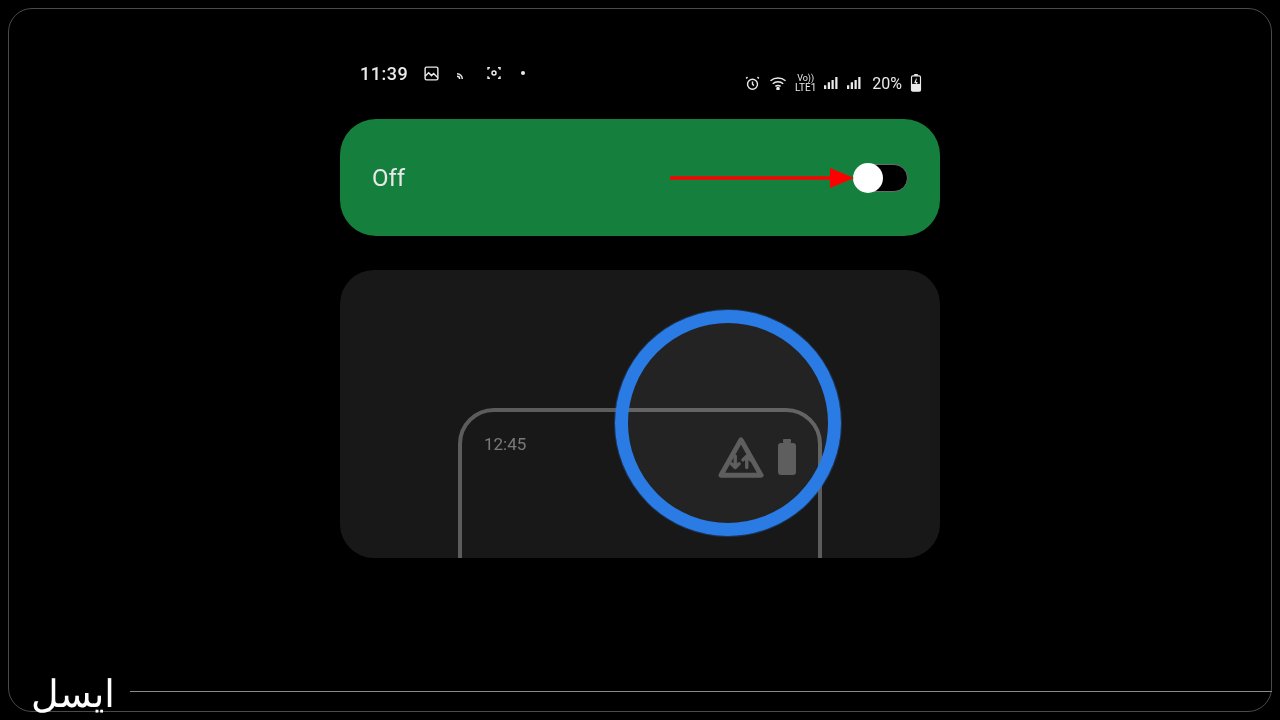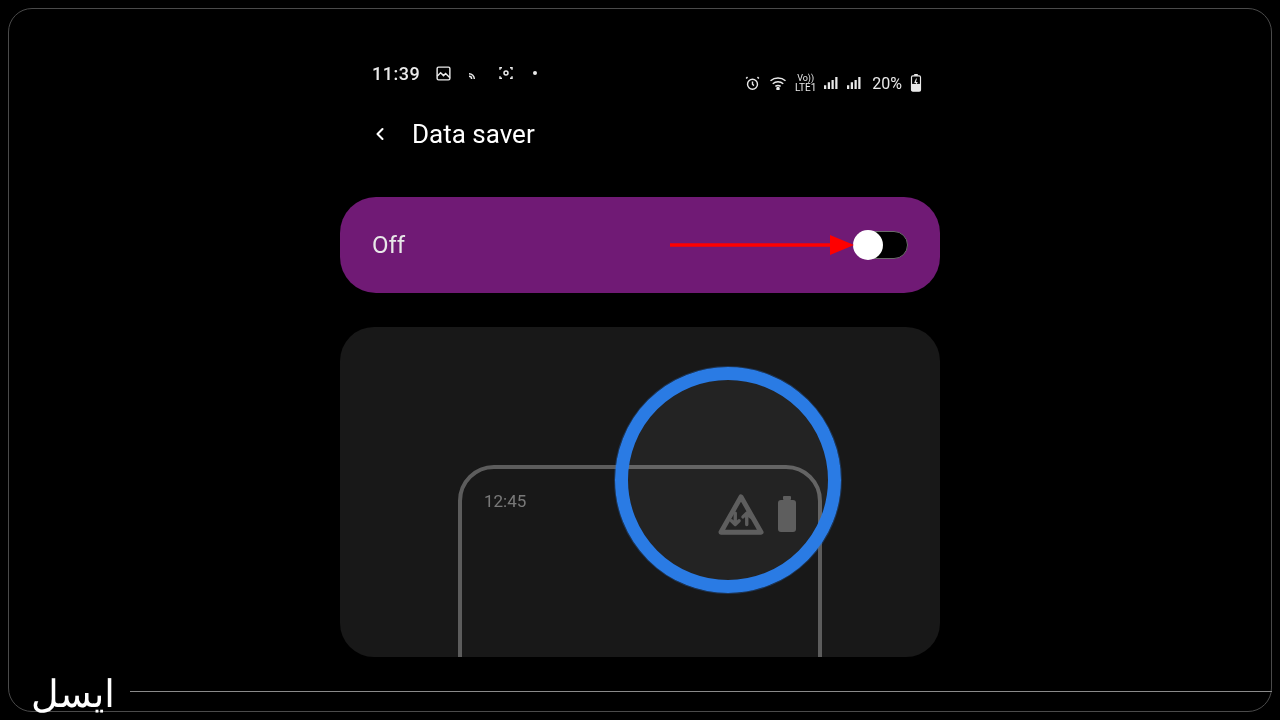--- a/index.html
+++ b/index.html
@@ -34,21 +34,20 @@
     padding: 0 18px 0 20px;
     height: 36px;
     font-size: 18px;
     color: #eaeaea;
     margin-bottom: 28px;
   }
   .status-left {
     display: flex;
     align-items: center;
     gap: 15px;
-    margin-left: 12px;
   }
   .status-time { font-weight: 500; letter-spacing: 0.5px; }
   .status-right {
     display: flex;
     align-items: center;
     gap: 8px;
     font-size: 15px;
     margin-top: 20px;
   }
   .mini-icon { display: inline-flex; align-items: center; }
@@ -66,23 +65,23 @@
   .back-btn {
     width: 20px;
     height: 20px;
     color: #fff;
   }
   .header-title {
     font-size: 26px;
     font-weight: 400;
   }
   .toggle-card {
-    background: #701a75;
+    background: #15803d;
     border-radius: 36px;
-    height: 96px;
+    height: 117px;
     display: flex;
     align-items: center;
     justify-content: space-between;
     padding: 0 32px;
     margin-bottom: 34px;
     position: relative;
     margin-top: 20px;
   }
   .toggle-label {
     font-size: 24px;
@@ -108,21 +107,21 @@
   .annotation-arrow {
     position: absolute;
     left: 330px;
     top: 50%;
     transform: translateY(-50%);
     pointer-events: none;
   }
   .illustration-card {
     background: #181818;
     border-radius: 34px;
-    height: 330px;
+    height: 288px;
     position: relative;
     overflow: hidden;
   }
   .phone-outline {
     position: absolute;
     left: 118px;
     top: 138px;
     width: 364px;
     height: 300px;
     border: 4px solid rgba(150,150,150,0.55);
@@ -242,28 +241,20 @@
         <svg width="12" height="18" viewBox="0 0 12 20" fill="none">
             <rect x="1" y="2" width="10" height="17" rx="1.5" stroke="#eaeaea" stroke-width="1.3"></rect>
             <rect x="4" y="0" width="4" height="2" fill="#eaeaea"></rect>
             <rect x="1" y="11" width="10" height="8" fill="#eaeaea"></rect>
             <path d="M6 5l-2 5h2l-1 4 3-5H6l1-4z" fill="#eaeaea"></path>
           </svg>
       </span>
     </div>
   </div>
 
-  <div class="header">
-    <div class="back-btn">
-      <svg width="20" height="20" viewBox="0 0 24 24" fill="none" stroke="#fff" stroke-width="2.5" stroke-linecap="round" stroke-linejoin="round">
-          <path d="M15 18l-6-6 6-6"></path>
-        </svg>
-    </div>
-    <div class="header-title">Data saver</div>
-  </div>
 
   <div class="toggle-card">
     <span class="toggle-label">Off</span>
     <div class="toggle-switch">
       <div class="toggle-knob"></div>
     </div>
     <svg class="annotation-arrow" width="185" height="24" viewBox="0 0 185 24">
       <line x1="0" y1="12" x2="168" y2="12" stroke="#ff0000" stroke-width="3.5"></line>
       <path d="M160 2 L184 12 L160 22 Z" fill="#ff0000"></path>
     </svg>

